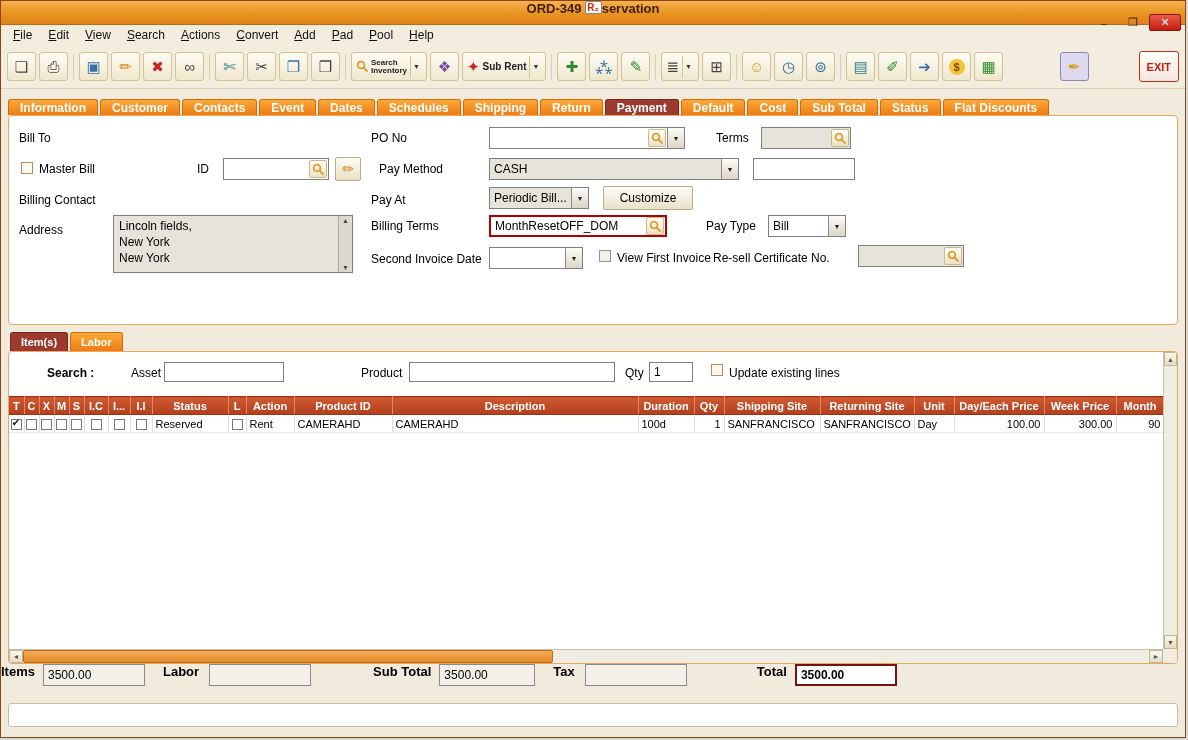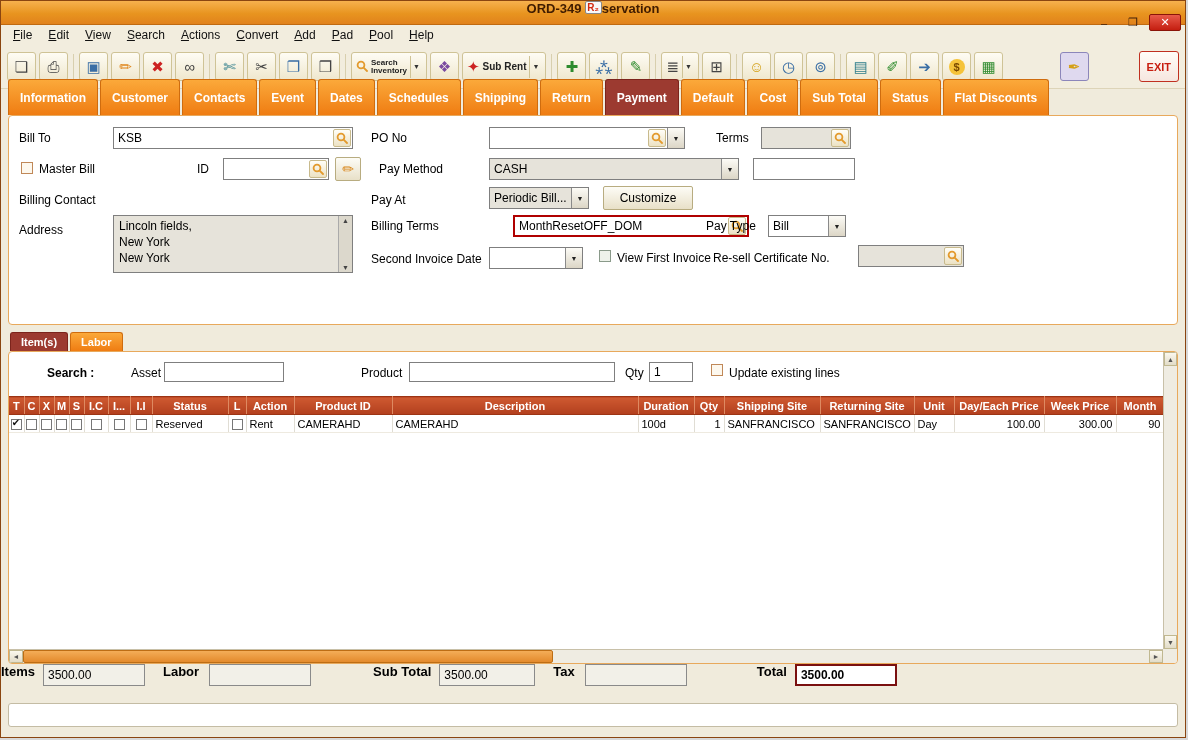--- a/index.html
+++ b/index.html
@@ -31,21 +31,21 @@
   .ddseg { width:12px; height:22px; border-left:1px solid #cfc396; display:flex; align-items:center; justify-content:center; font-size:7px; color:#333; }
   .exit-btn { height:31px; padding:0 7px; background:linear-gradient(#fffdf8,#f6e6df); border:1px solid #c03020; color:#c81e10; font-weight:bold; font-size:11px; border-radius:3px; display:flex; align-items:center; }
   .wand-btn { background:#dfd9ef; border:1px solid #8c86ba; }
   .spacer { flex:1; }
   .coin { background:#f5c33a; border-radius:50%; width:16px; height:16px; color:#7a4a00; font-weight:bold; font-size:11px; display:flex; align-items:center; justify-content:center; }
   .cBlue{color:#3a6ea5} .cRed{color:#cc2222} .cOrange{color:#e08820} .cGreen{color:#2e8b2e}
   .cGold{color:#d4a017} .cDark{color:#444} .cTeal{color:#2e7d8b} .cPurple{color:#7a4aa0}
 
   
   .tabbar { display:flex; align-items:flex-end; gap:2px; padding:4px 0 0 7px; height:26px; }
-  .tab { height:36px; padding:0 11px; display:flex; align-items:center; background:linear-gradient(#fba93a,#ef7c12); border:1px solid #cf6c0e; border-bottom:none; border-radius:3px 3px 0 0; color:#fff; font-size:12px; font-weight:bold; }
+  .tab { height:16px; padding:0 11px; display:flex; align-items:center; background:linear-gradient(#fba93a,#ef7c12); border:1px solid #cf6c0e; border-bottom:none; border-radius:3px 3px 0 0; color:#fff; font-size:12px; font-weight:bold; }
   .tab.sel { background:#9c3a30; border-color:#7c241c; }
 
   
   .panel { margin:0 7px; background:#fff; border:1px solid #e8a95c; border-radius:4px; position:relative; }
   #payment-panel { height:210px; }
   #items-panel { height:313px; overflow:hidden; }
 
   .lbl { position:absolute; font-size:12px; color:#000; white-space:nowrap; }
   .tf, .combo { position:absolute; height:22px; background:#fff; border:1px solid #7f7f7f; display:flex; align-items:center; font-size:12px; padding-left:4px; }
   .grey { background:#e6e3da; }
@@ -239,29 +239,20 @@
     <div class="tab">Default</div>
     <div class="tab">Cost</div>
     <div class="tab">Sub Total</div>
     <div class="tab">Status</div>
     <div class="tab">Flat Discounts</div>
   </div>
 
   <div class="panel" id="payment-panel">
 
     <span class="lbl" style="left:10px;top:15px">Bill To</span>
-    <div class="tf" style="left:104px;top:11px;width:240px">
-      <span class="tf-text">KSB</span>
-      <span class="magbtn">
-          <svg width="12" height="12" viewBox="0 0 12 12">
-            <circle cx="5" cy="5" r="3.4" fill="none" stroke="#e39a2d" stroke-width="1.8"></circle>
-            <line x1="7.6" y1="7.6" x2="11" y2="11" stroke="#e39a2d" stroke-width="1.8" stroke-linecap="round"></line>
-          </svg>
-        </span>
-    </div>
     <span class="lbl" style="left:362px;top:15px">PO No</span>
     <div class="tf" style="left:480px;top:11px;width:196px">
       <span class="tf-text"></span>
       <span class="magbtn">
           <svg width="12" height="12" viewBox="0 0 12 12">
             <circle cx="5" cy="5" r="3.4" fill="none" stroke="#e39a2d" stroke-width="1.8"></circle>
             <line x1="7.6" y1="7.6" x2="11" y2="11" stroke="#e39a2d" stroke-width="1.8" stroke-linecap="round"></line>
           </svg>
         </span>
       <span class="arrowseg arr-d"></span>
@@ -313,21 +304,21 @@
     <div class="addr" style="left:104px;top:99px;width:240px;height:58px">
       <div class="addr-text">Lincoln fields,
 New York
 New York</div>
       <div class="addr-scroll">
           <span class="arr-u"></span>
           <span class="arr-d"></span>
         </div>
     </div>
     <span class="lbl" style="left:362px;top:103px">Billing Terms</span>
-    <div class="tf red-outline" style="left:504px;top:99px;width:236px">
+    <div class="tf red-outline" style="left:480px;top:99px;width:178px">
       <span class="tf-text">MonthResetOFF_DOM</span>
       <span class="magbtn">
           <svg width="12" height="12" viewBox="0 0 12 12">
             <circle cx="5" cy="5" r="3.4" fill="none" stroke="#e39a2d" stroke-width="1.8"></circle>
             <line x1="7.6" y1="7.6" x2="11" y2="11" stroke="#e39a2d" stroke-width="1.8" stroke-linecap="round"></line>
           </svg>
         </span>
     </div>
     <span class="lbl" style="left:697px;top:103px">Pay Type</span>
     <div class="combo" style="left:759px;top:99px;width:78px">

